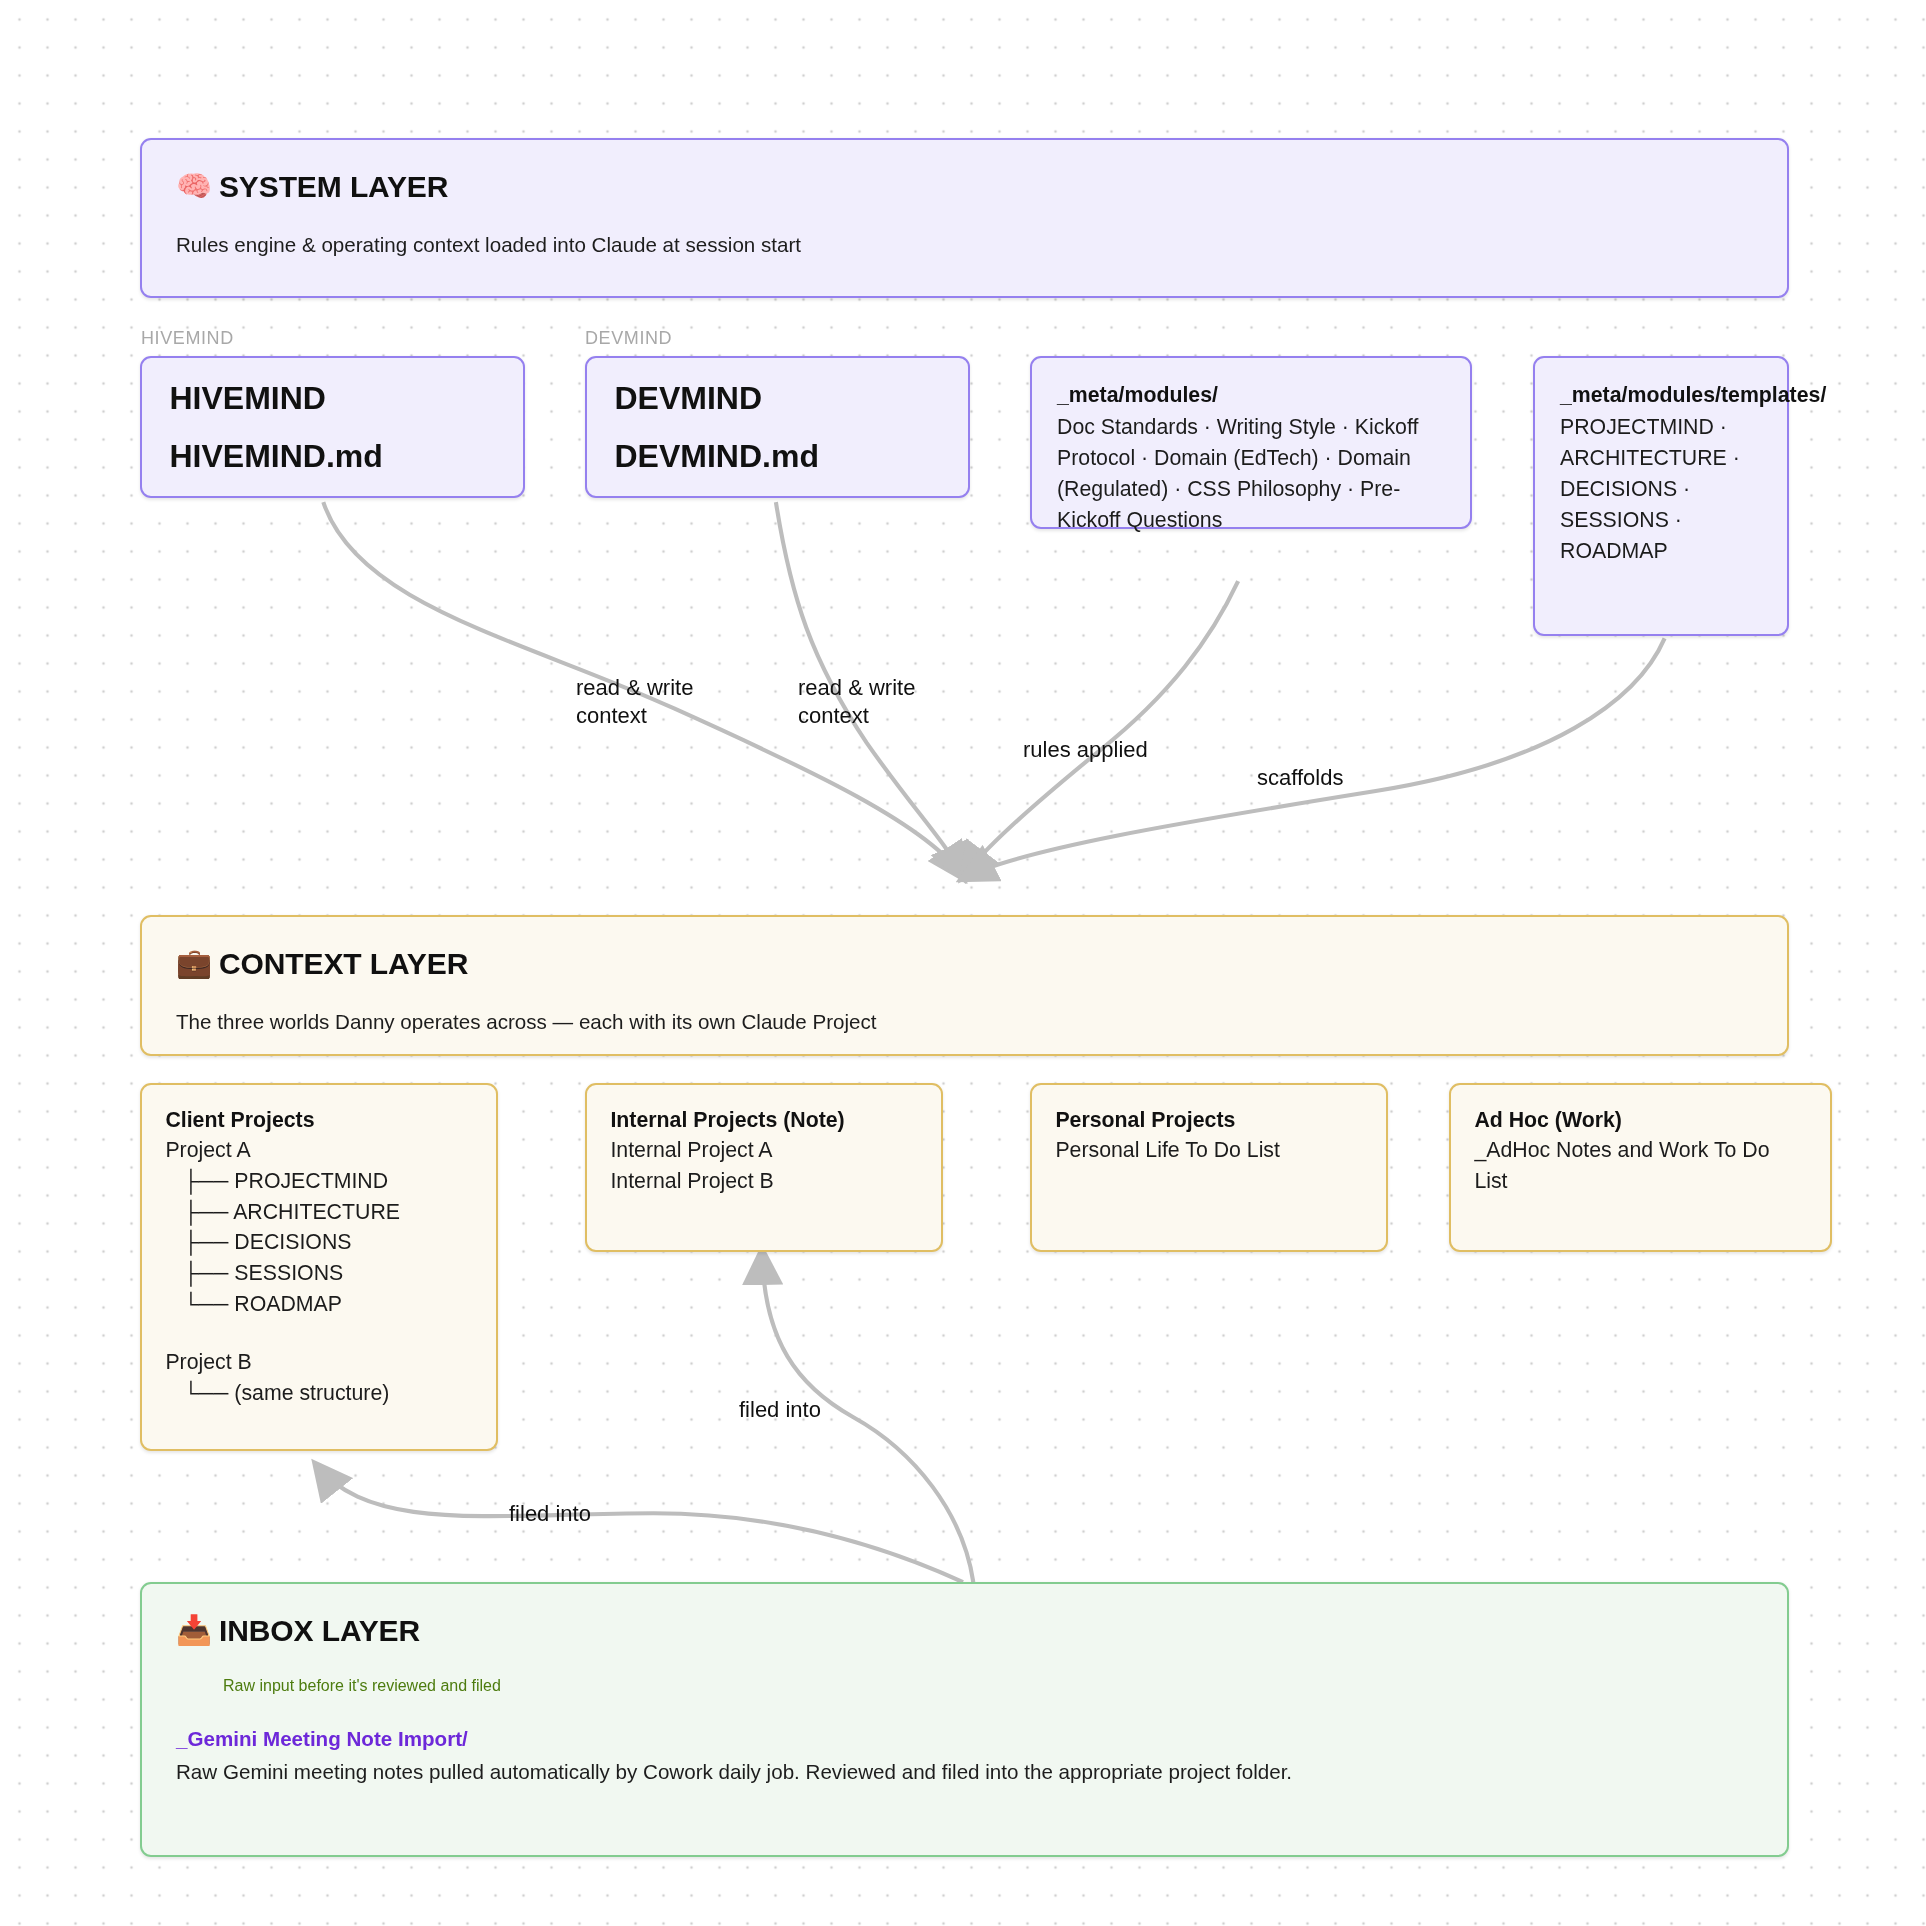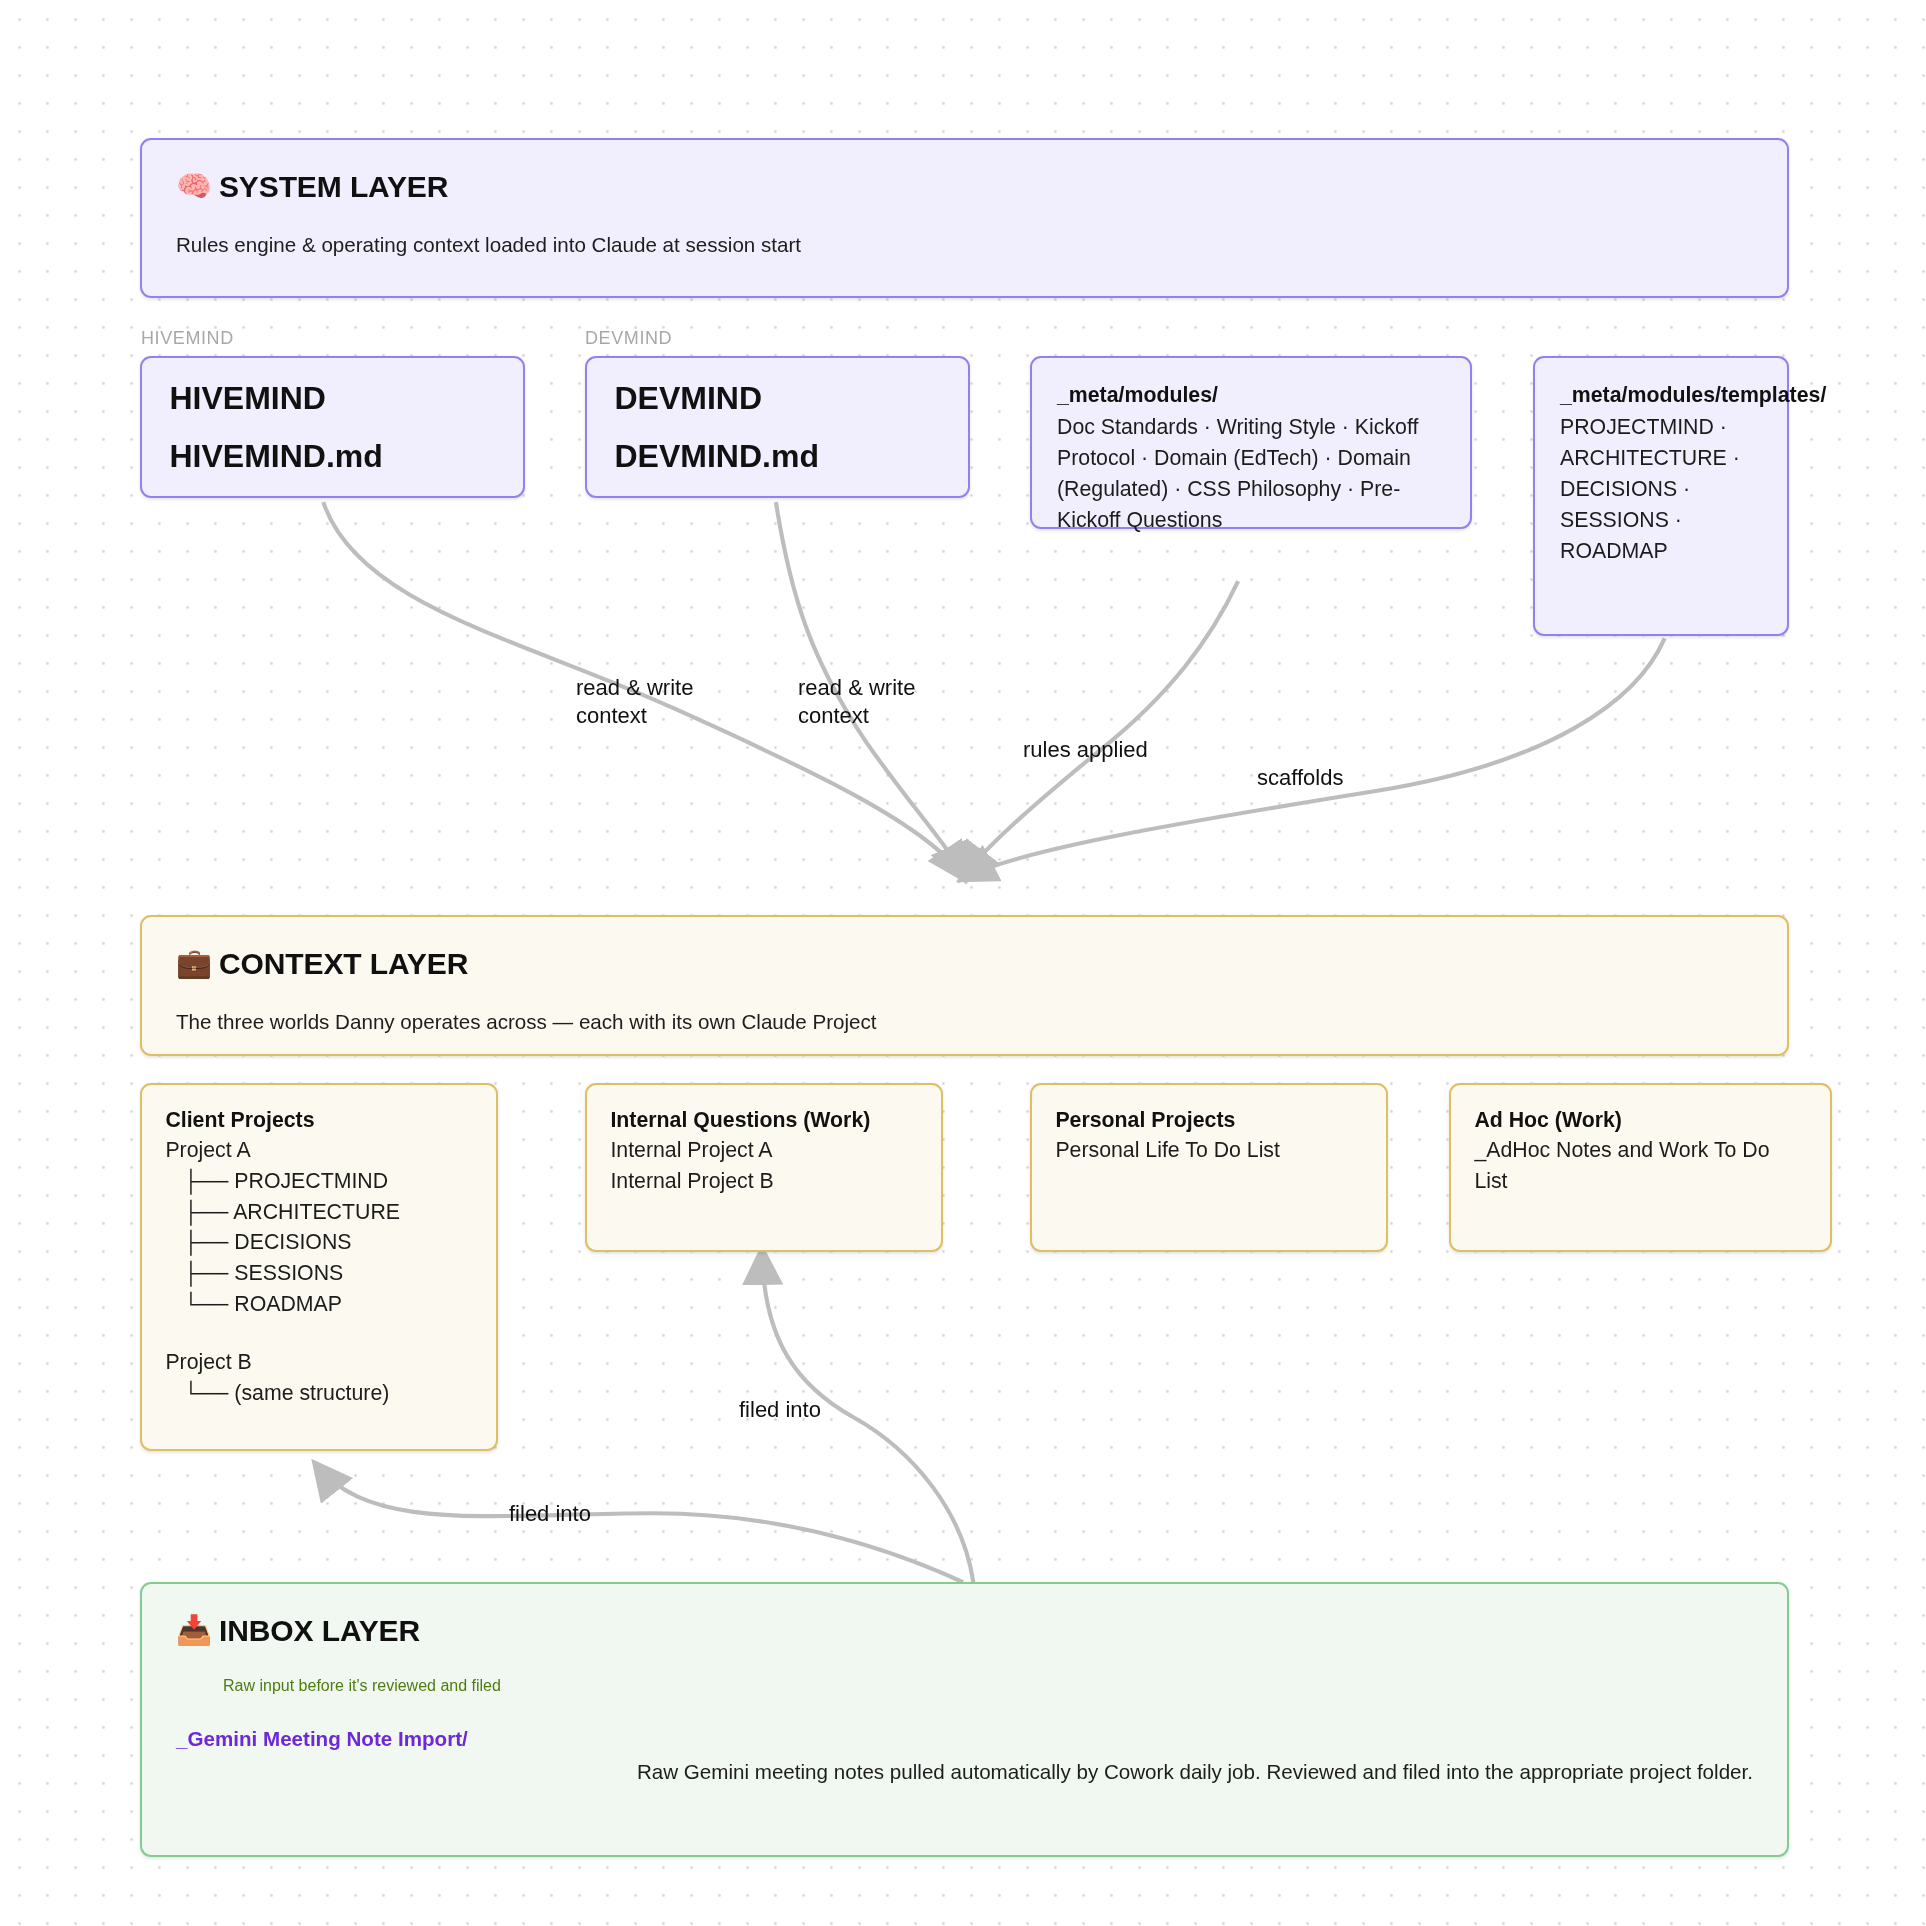--- a/index.html
+++ b/index.html
@@ -138,21 +138,20 @@
     font-size: 20.6px;
     font-weight: 700;
     color: #6d28d9;
     line-height: 1.3;
   }
   .inbox-item-desc {
     margin-top: 5.5px;
     font-size: 20.6px;
     color: #1d1d1d;
     line-height: 1.35;
-    text-align: right;
   }
 
   .edge-label {
     position: absolute;
     z-index: 3;
     font-size: 22px;
     color: #101010;
     line-height: 1.28;
     text-align: left;
     white-space: pre-line;
@@ -236,21 +235,21 @@
     <div class="ctx-line">   ├── ARCHITECTURE</div>
     <div class="ctx-line">   ├── DECISIONS</div>
     <div class="ctx-line">   ├── SESSIONS</div>
     <div class="ctx-line">   └── ROADMAP</div>
     <div class="ctx-spacer"></div>
     <div class="ctx-line">Project B</div>
     <div class="ctx-line">   └── (same structure)</div>
   </div>
 
   <div class="node ctx ctx-node" style="left:585px; top:1083px; width:358px; height:169px;">
-    <div class="ctx-title">Internal Questions (Work)</div>
+    <div class="ctx-title">Internal Projects (Note)</div>
     <div class="ctx-line">Internal Project A</div>
     <div class="ctx-line">Internal Project B</div>
   </div>
 
   <div class="node ctx ctx-node" style="left:1030px; top:1083px; width:358px; height:169px;">
     <div class="ctx-title">Personal Projects</div>
     <div class="ctx-line">Personal Life To Do List</div>
   </div>
 
   <div class="node ctx ctx-node" style="left:1449px; top:1083px; width:383px; height:169px;">

